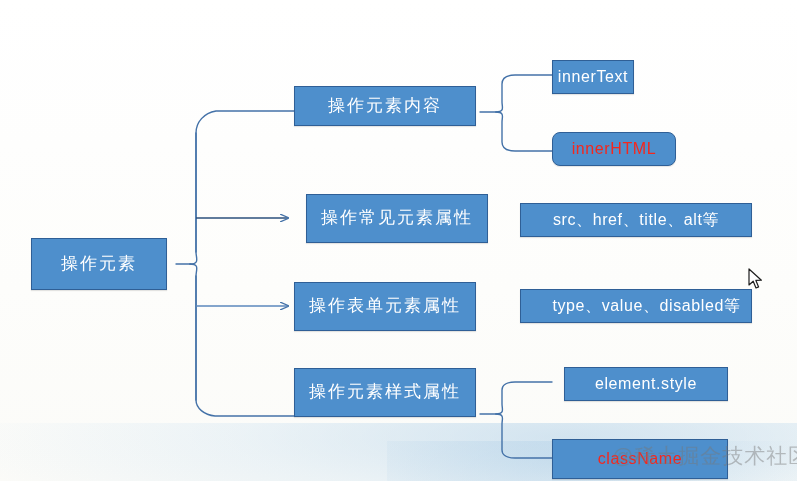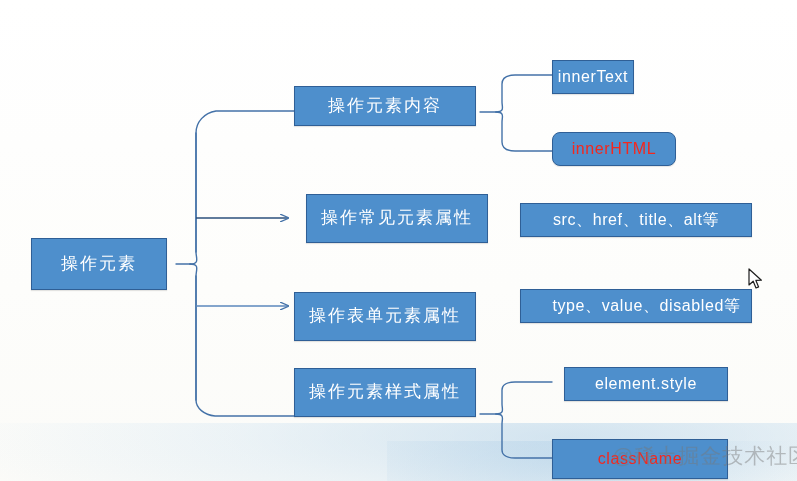--- a/index.html
+++ b/index.html
@@ -68,21 +68,21 @@
   .node.cn   { font-size: 17px; letter-spacing: 2px; }
   .node.code { font-size: 16px; letter-spacing: 0.6px; }
   .node.red  { color: #f5271d; }
 
   
   #node-root   { left: 31px;  top: 238px; width: 136px; height: 52px; }
 
   
   #node-l2-0   { left: 294px; top: 86px;  width: 182px; height: 40px; }
   #node-l2-1   { left: 294px; top: 194px; width: 182px; height: 49px; margin-left: 12px; }
-  #node-l2-2   { left: 294px; top: 292px; width: 182px; height: 49px; }
+  #node-l2-2   { left: 294px; top: 282px; width: 182px; height: 49px; }
   #node-l2-3   { left: 294px; top: 368px; width: 182px; height: 49px; }
 
   
   #node-l3-0   { left: 552px; top: 60px;  width: 82px; height: 34px; }
   #node-l3-1   { left: 552px; top: 132px; width: 124px; height: 34px; border-radius: 8px; }
   #node-l3-2   { left: 520px; top: 203px; width: 232px; height: 34px; }
   #node-l3-3   { left: 520px; top: 289px; width: 232px; height: 34px; padding-left: 21px; }
   #node-l3-4   { left: 552px; top: 367px; width: 164px; height: 34px; margin-left: 12px; }
   #node-l3-5   { left: 552px; top: 439px; width: 176px; height: 40px; }
 

